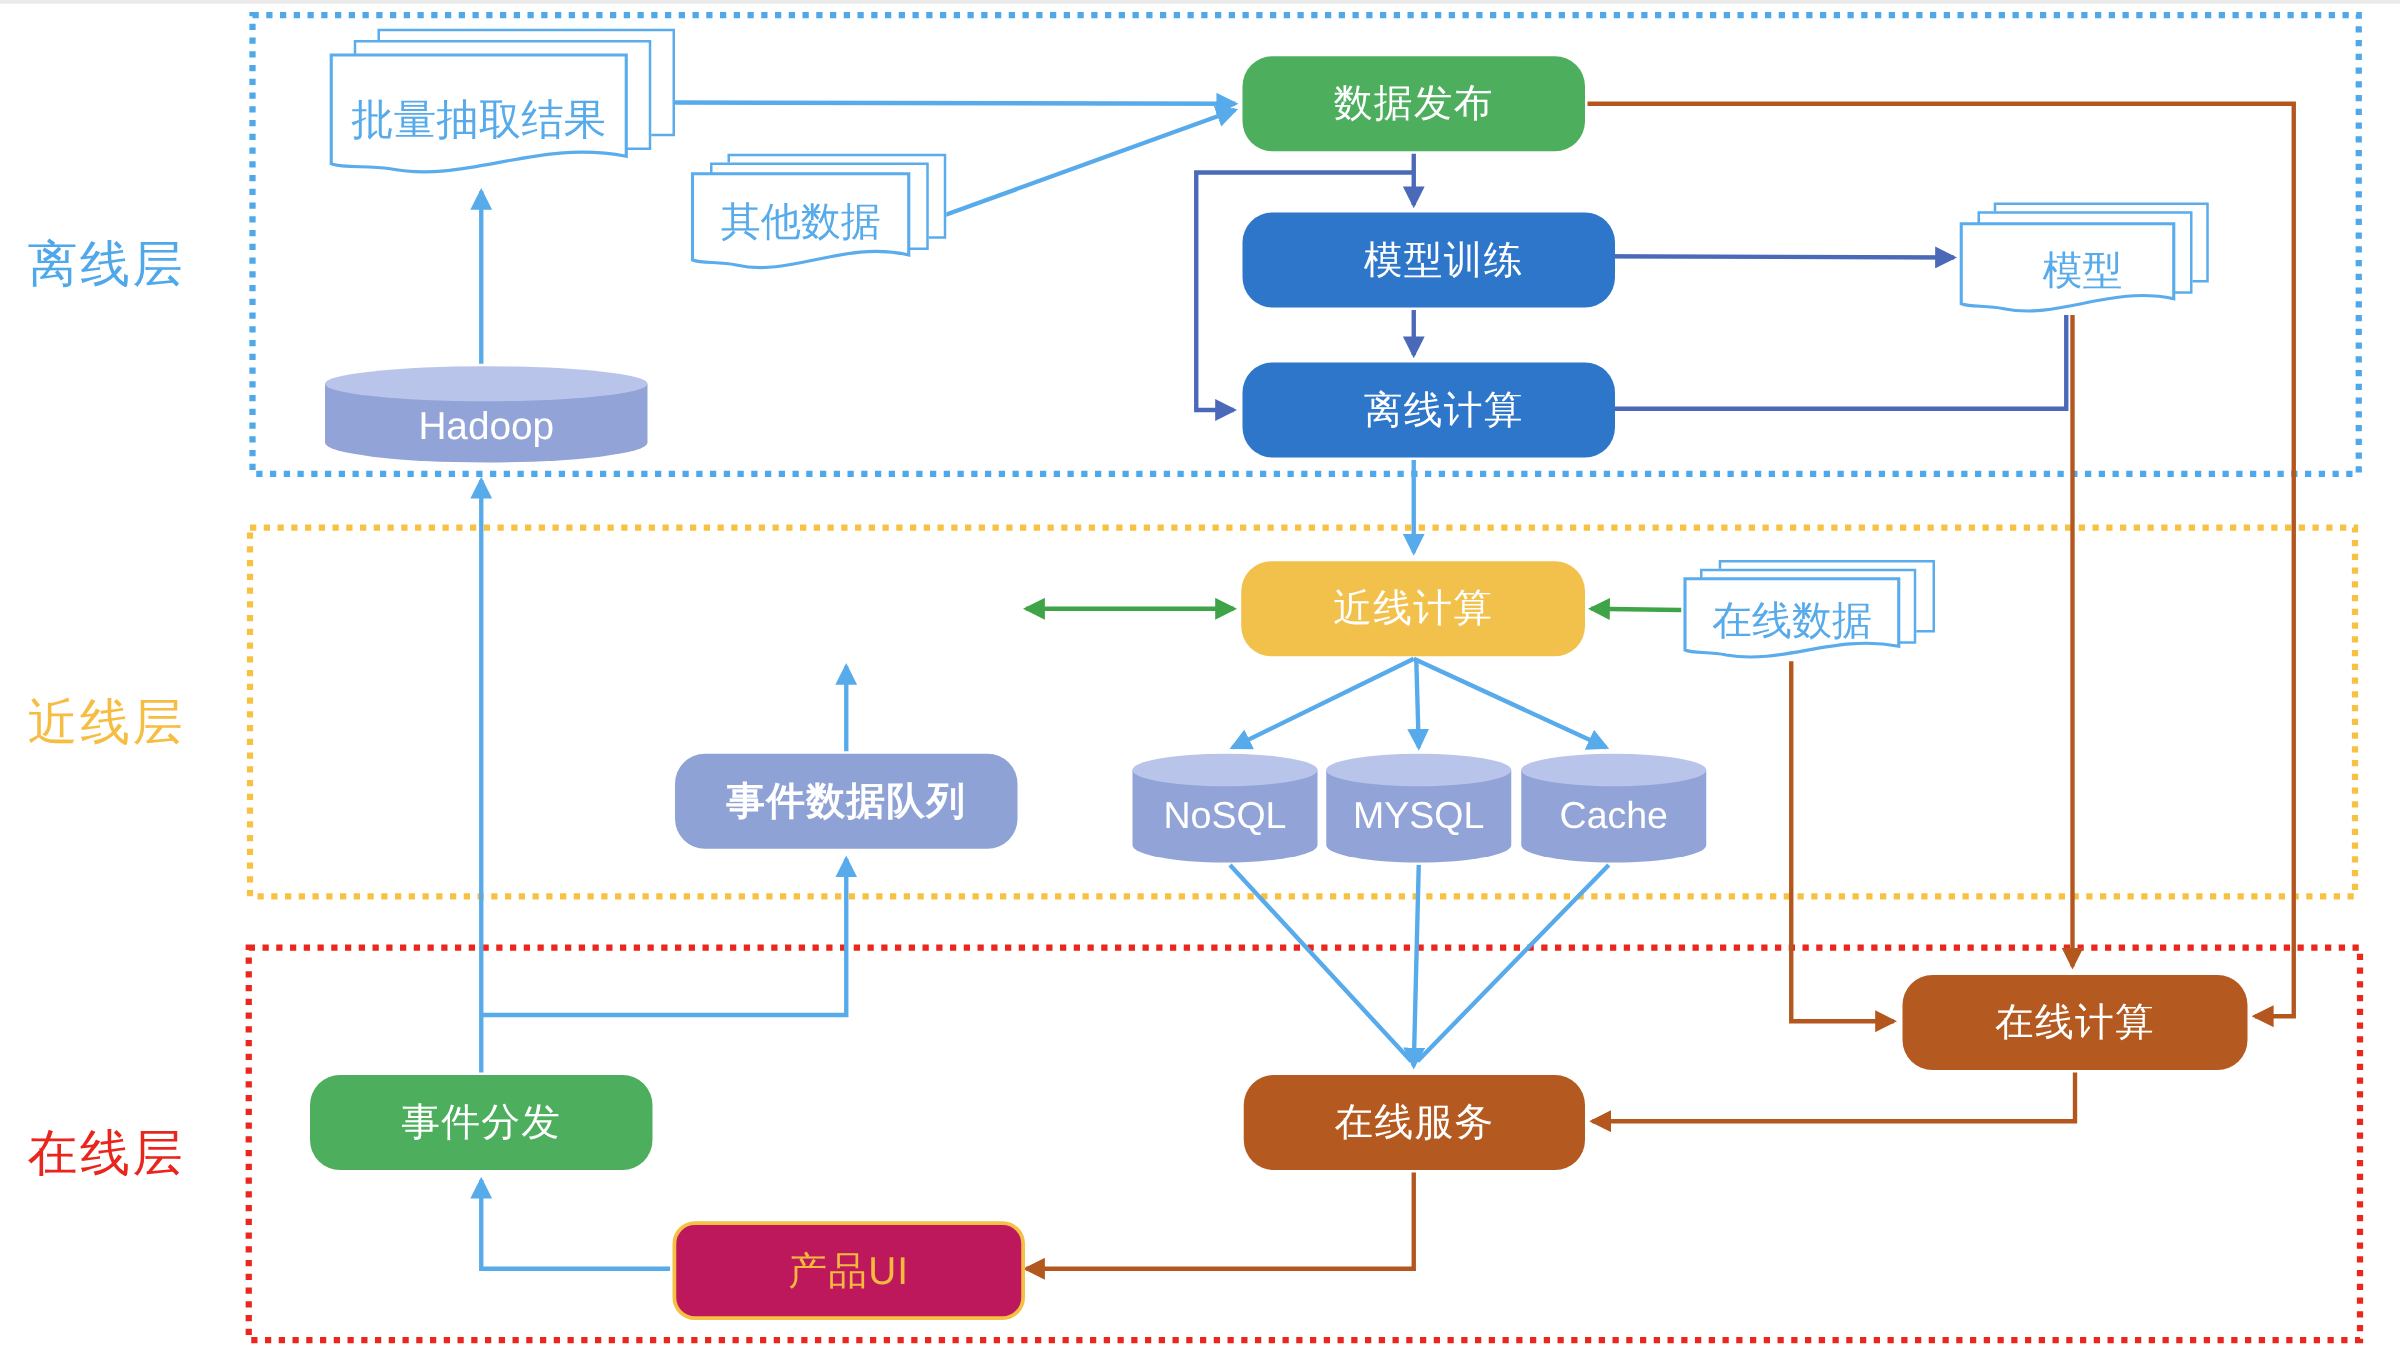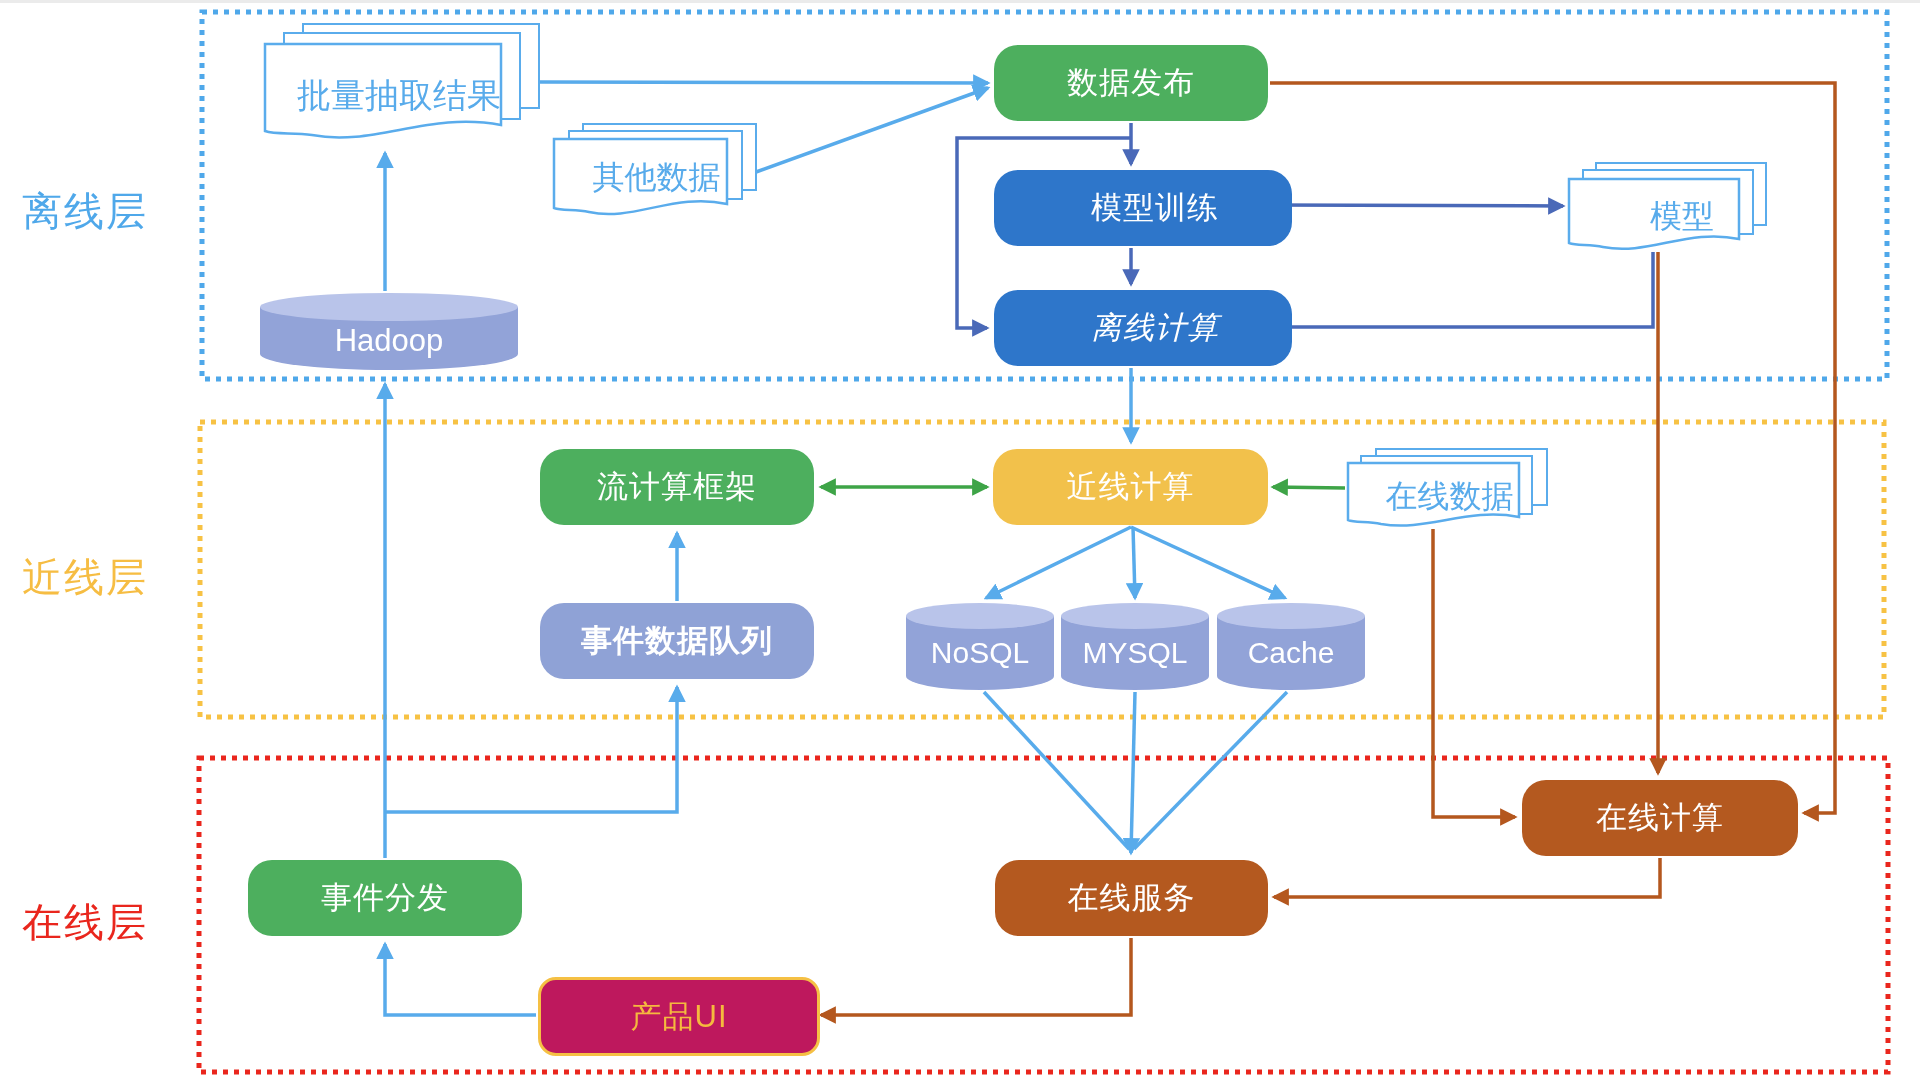--- a/index.html
+++ b/index.html
@@ -11,21 +11,21 @@
 
   .node{position:absolute;display:flex;align-items:center;justify-content:center;
         border-radius:24px;color:#fff;font-size:31px;letter-spacing:1px;}
   .node.green{background:#4DAF5E;}
   .node.blue{background:#2E76CA;padding-left:24px;}
   .node.yellow{background:#F2C14B;}
   .node.periwinkle{background:#8FA2D6;}
   .node.brown{background:#B4591F;}
   .node.outline-gold{background:#be185d;border:3px solid #F5C044;border-radius:18px;color:#F5B93E;}
 
-  .doc{position:absolute;padding-left:32px;}
+  .doc{position:absolute;}
   .doc .page{position:absolute;background:#fff;border:2.5px solid #5AACEC;box-sizing:border-box;}
   .doc svg{position:absolute;left:0;top:0;overflow:visible;}
   .doc .doc-label{position:absolute;left:0;right:0;text-align:center;color:#58ABEB;}
 
   .cyl{position:absolute;}
   .cyl .body{position:absolute;left:0;right:0;background:#92A3D8;}
   .cyl .top{position:absolute;left:0;right:0;background:#B9C4EA;border-radius:50%;}
   .cyl .cyl-label{position:absolute;left:0;right:0;text-align:center;color:#fff;}
 </style>
 </head>
@@ -147,21 +147,20 @@
   </div>
 
   <div class="cyl" style="left:1217px;top:603px;width:148px;height:87px;">
     <div class="body" style="top:13px;height:74px;border-radius:0 0 50% 50% / 0 0 14px 14px;"></div>
     <div class="top" style="top:0;height:26px;"></div>
     <div class="cyl-label" style="top:33px;font-size:30px;">Cache</div>
   </div>
 
   <div class="node green" style="left:994px;top:45px;width:274px;height:76px;">数据发布</div>
   <div class="node blue" style="left:994px;top:170px;width:274px;height:76px;">模型训练</div>
-  <div class="node blue" style="left:994px;top:290px;width:274px;height:76px;font-style:italic;">离线计算</div>
-  <div class="node green" style="left:540px;top:449px;width:274px;height:76px;">流计算框架</div>
+  <div class="node blue" style="left:994px;top:290px;width:274px;height:76px;">离线计算</div>
   <div class="node yellow" style="left:993px;top:449px;width:275px;height:76px;">近线计算</div>
   <div class="node periwinkle" style="left:540px;top:603px;width:274px;height:76px;font-weight:bold;">事件数据队列</div>
   <div class="node green" style="left:248px;top:860px;width:274px;height:76px;">事件分发</div>
   <div class="node brown" style="left:995px;top:860px;width:273px;height:76px;">在线服务</div>
   <div class="node brown" style="left:1522px;top:780px;width:276px;height:76px;">在线计算</div>
   <div class="node outline-gold" style="left:538px;top:977px;width:276px;height:73px;">产品UI</div>
 </div>
 
 </body></html>

